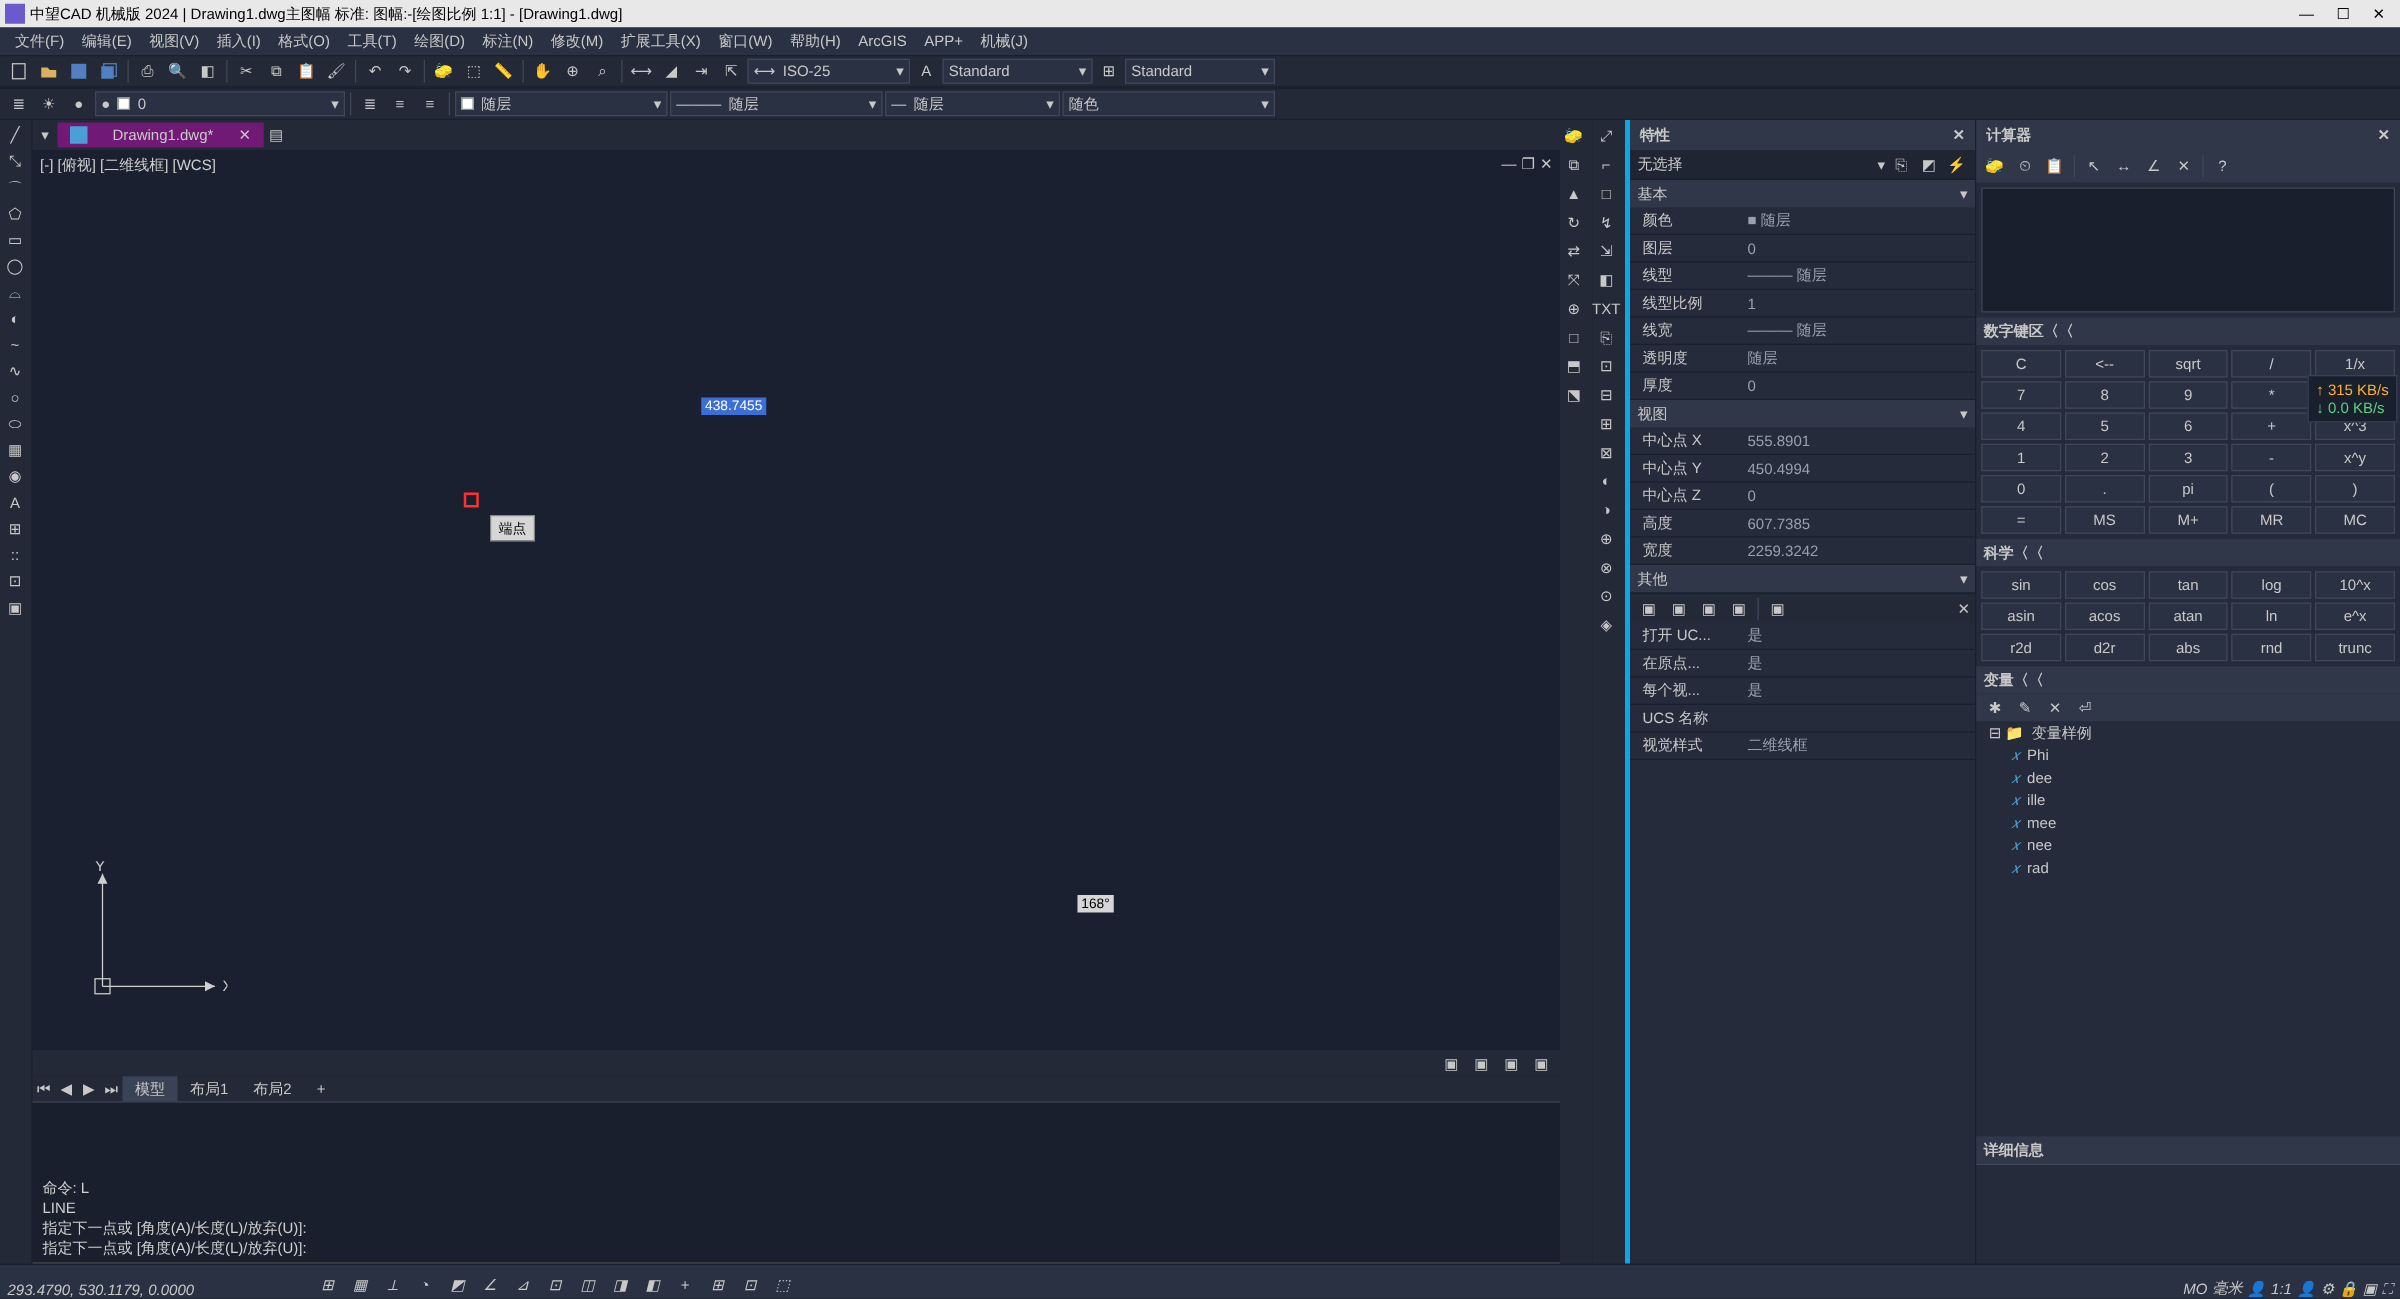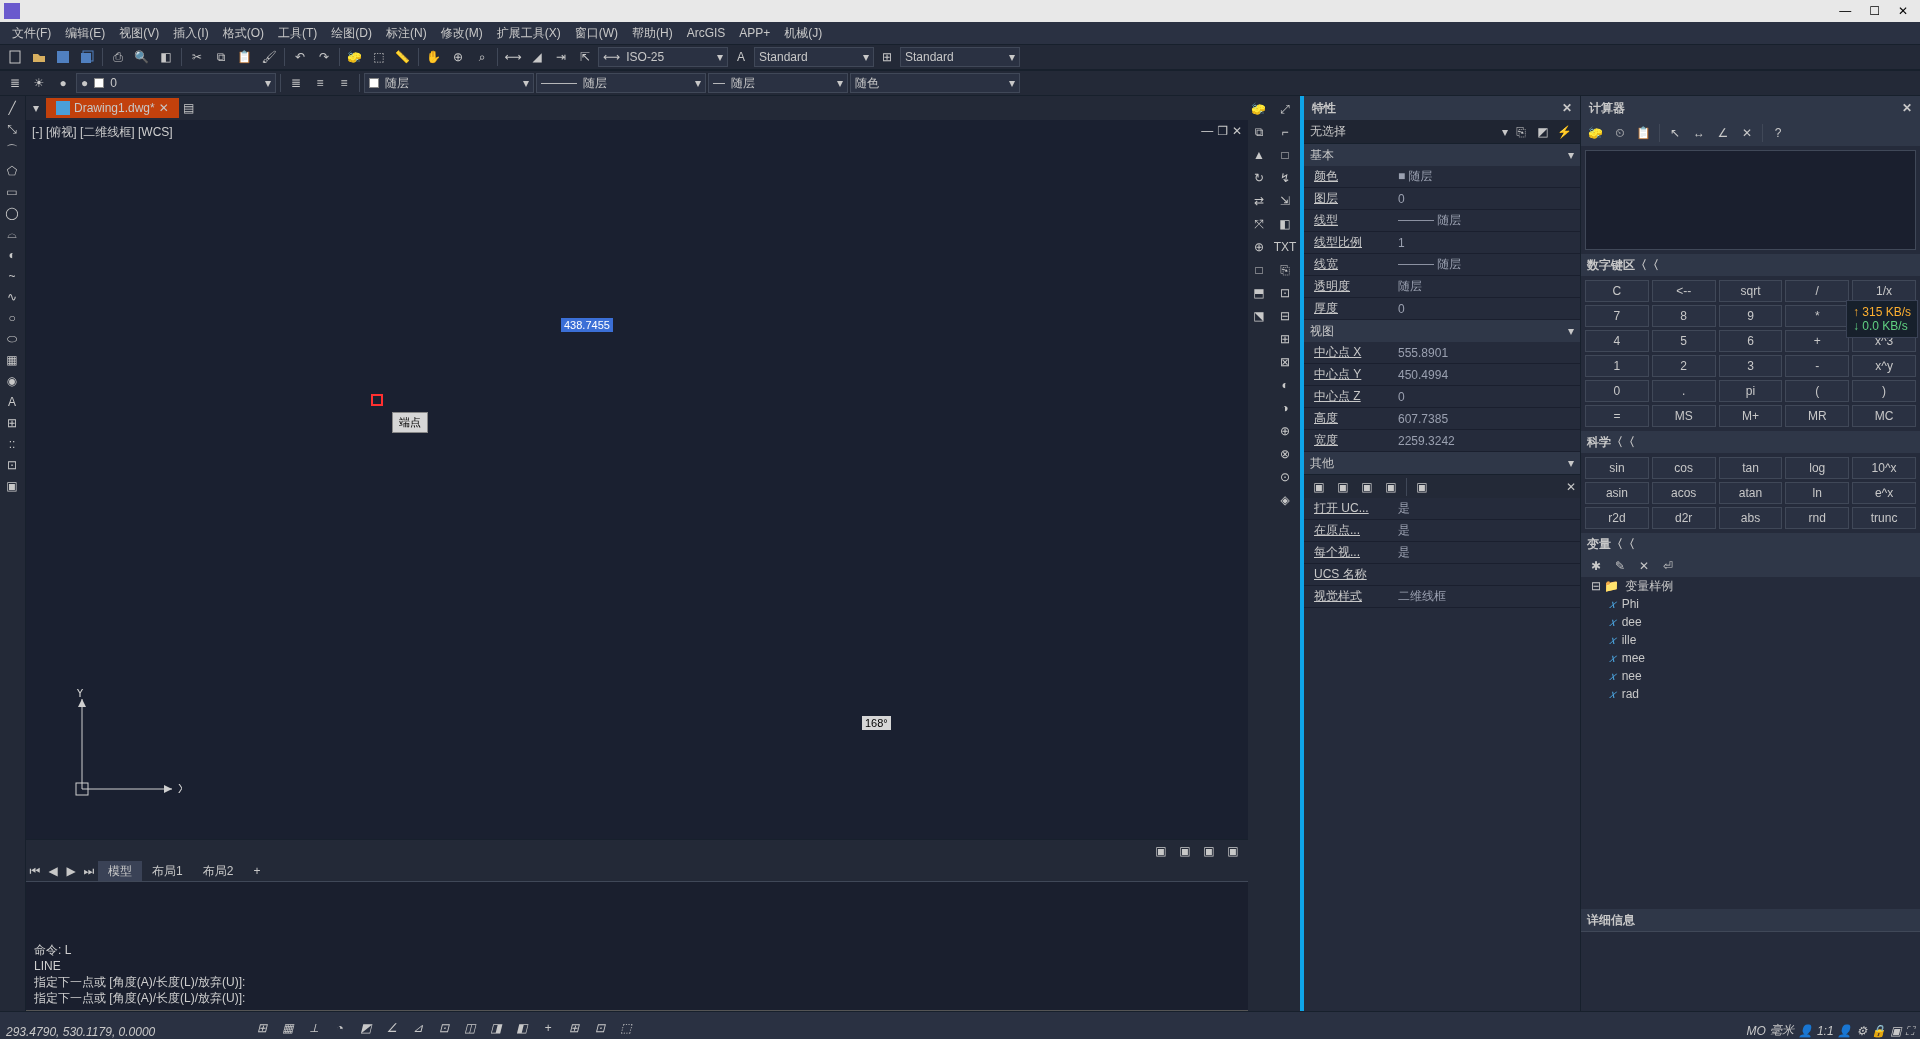--- a/index.html
+++ b/index.html
@@ -26,21 +26,21 @@
 
 .main { position:absolute; top:96px; left:0; right:0; bottom:28px; display:flex; }
 
 
 .vtoolbar { width:26px; background:#232937; border-right:1px solid #17202c; display:flex; flex-direction:column; gap:1px; padding-top:2px; }
 .vtoolbar .tb-btn { width:24px; height:20px; }
 
 
 .filetabs { height:24px; background:#232937; display:flex; align-items:center; }
 .filetabs .f-ctrl { width:20px; text-align:center; cursor:pointer; }
-.filetabs .f-tab { background:#c2410c; padding:3px 10px; display:flex; align-items:center; gap:4px; }
+.filetabs .f-tab { background:#701a75; padding:3px 10px; display:flex; align-items:center; gap:20px; }
 .filetabs .f-icon { width:14px; height:14px; background:#4a9fd8; }
 
 
 .center { flex:1; display:flex; flex-direction:column; min-width:0; }
 .viewport { flex:1; background:#1a2030; position:relative; overflow:hidden; }
 .vp-label { position:absolute; left:6px; top:4px; color:#cfcfcf; }
 .vp-winbtns { position:absolute; right:6px; top:4px; display:flex; gap:4px; }
 .vp-winbtns span { cursor:pointer; }
 
 .canvas-svg { position:absolute; inset:0; }
@@ -73,21 +73,21 @@
 
 .props { width:280px; background:#252b3b; border-left:4px solid #0ea5e9; display:flex; flex-direction:column; }
 .panel-hdr { height:24px; background:#2f3748; display:flex; align-items:center; padding:0 8px; font-weight:bold; }
 .panel-hdr .x { margin-left:auto; cursor:pointer; }
 .props-sel { height:24px; background:#1f2532; display:flex; align-items:center; padding:0 6px; border-bottom:1px solid #17202c; }
 .props-sel .arrow { margin-left:auto; }
 .props-sel .ibtn { width:18px; height:18px; margin-left:4px; cursor:pointer; display:flex; align-items:center; justify-content:center; }
 .prop-section { height:22px; background:#2f3748; display:flex; align-items:center; padding:0 6px; cursor:pointer; }
 .prop-section .arrow { margin-left:auto; }
 .prop-row { height:22px; display:flex; align-items:center; border-bottom:1px solid #1a1f2e; }
-.prop-row .k { width:90px; padding-left:10px;text-decoration:underline; }
+.prop-row .k { width:90px; padding-left:10px; }
 .prop-row .v { flex:1; color:#9aa0b0; padding-left:4px; }
 .props-icons { height:24px; background:#232937; display:flex; align-items:center; gap:2px; padding:0 4px; border-top:1px solid #17202c; }
 
 
 .calc { width:340px; background:#252b3b; border-left:1px solid #17202c; display:flex; flex-direction:column; }
 .calc-tools { height:26px; background:#2f3748; display:flex; align-items:center; gap:2px; padding:0 4px; }
 .calc-display { height:100px; background:#1a1f2e; margin:4px; border:1px solid #404858; }
 .calc-sec-hdr { height:22px; background:#2f3748; display:flex; align-items:center; padding:0 6px; cursor:pointer; font-weight:bold; }
 .calc-grid { display:grid; grid-template-columns:repeat(5,1fr); gap:3px; padding:4px; }
 .calc-btn { height:22px; background:#2a3142; border:1px solid #404858; display:flex; align-items:center; justify-content:center; cursor:pointer; }
@@ -109,20 +109,21 @@
 .netspeed .dn { color:#60d080; }
 
 
 svg { display:block; }
 </style>
 </head>
 <body>
 
 <div class="titlebar">
   <div class="logo"></div>
+  <span>中望CAD 机械版 2024 | Drawing1.dwg主图幅 标准: 图幅:-[绘图比例 1:1] - [Drawing1.dwg]</span>
   <div class="t-controls">
     <span class="t-btn">—</span>
     <span class="t-btn">☐</span>
     <span class="t-btn">✕</span>
   </div>
 </div>
 
 <div class="menubar" id="menubar">
     <span>文件(F)</span>
     <span>编辑(E)</span>

